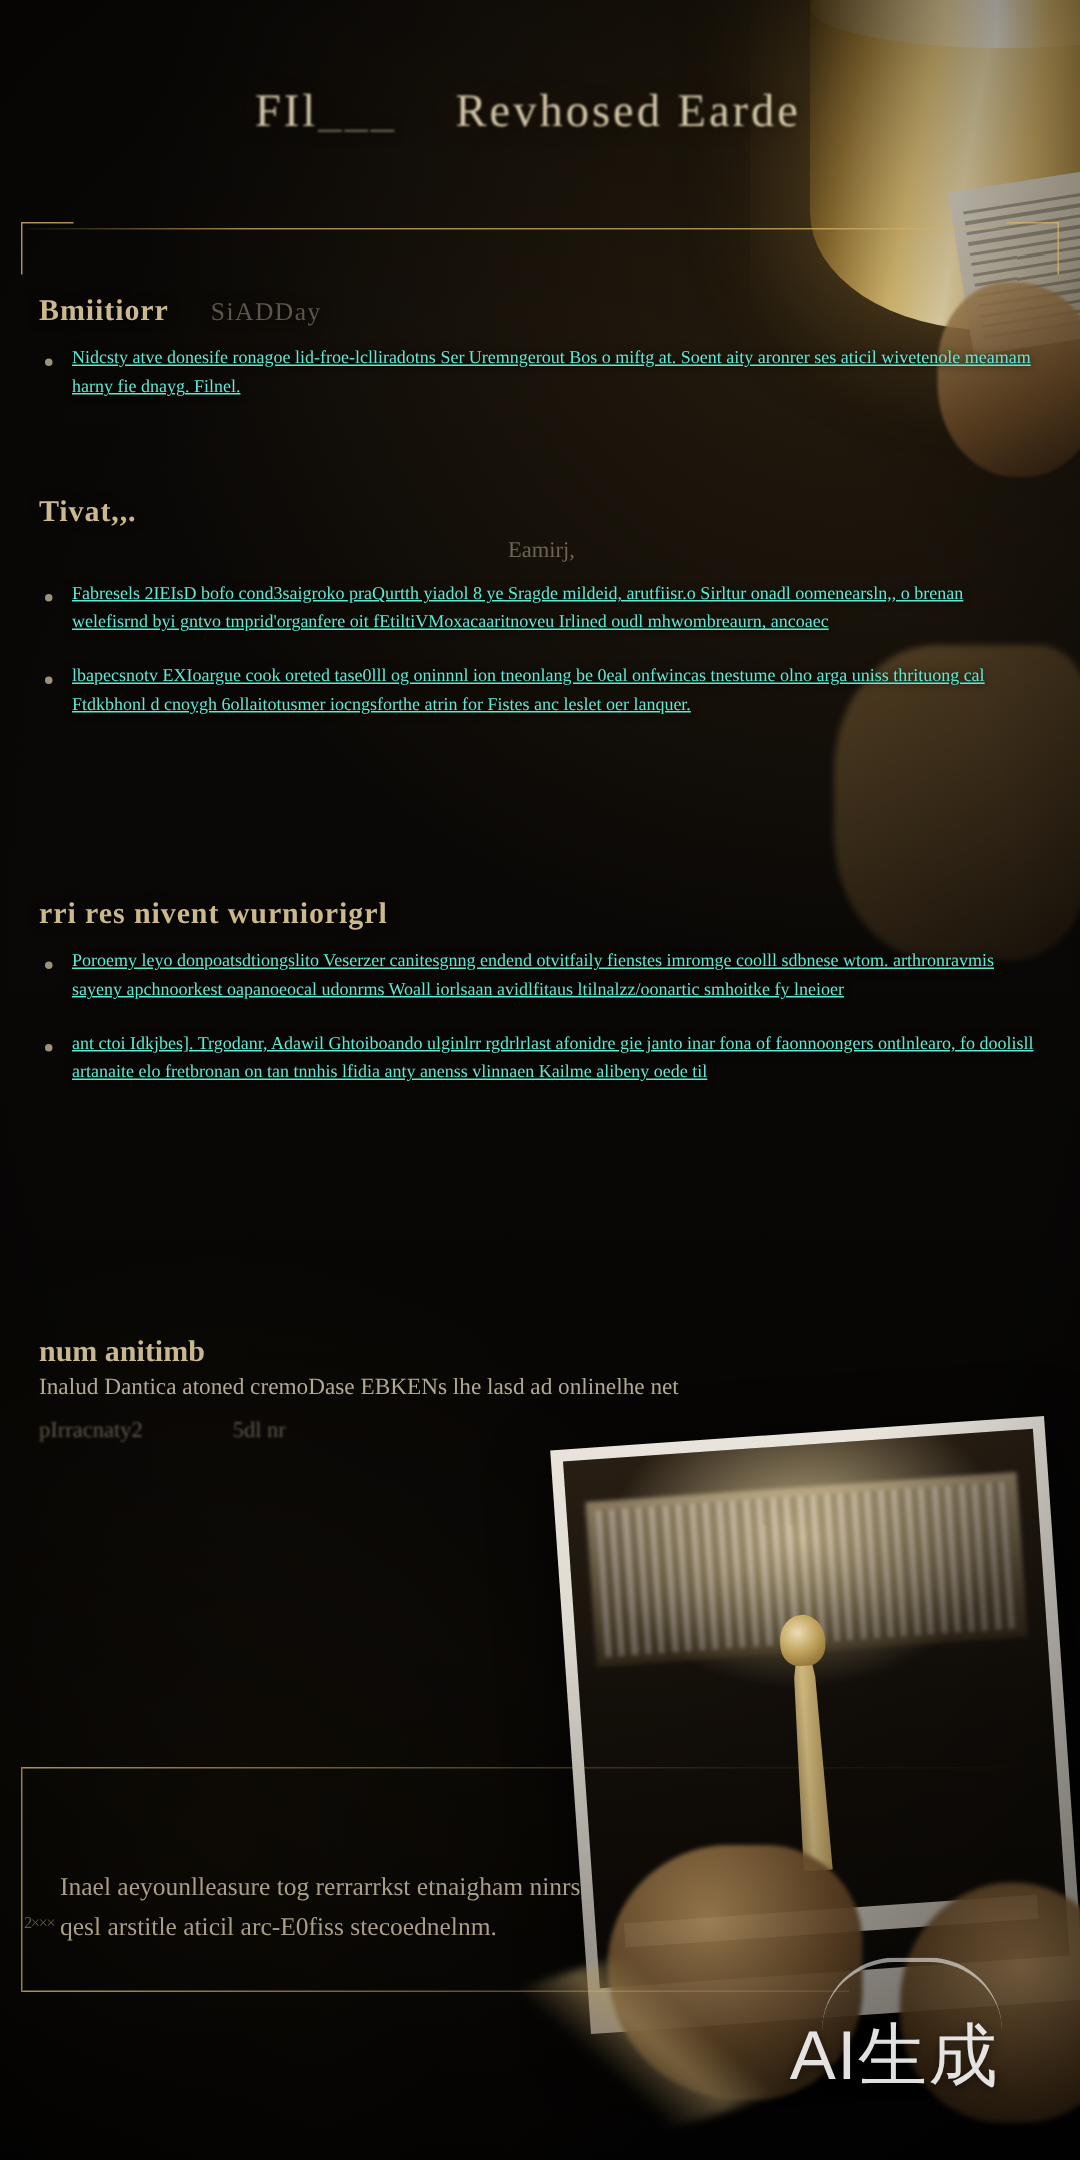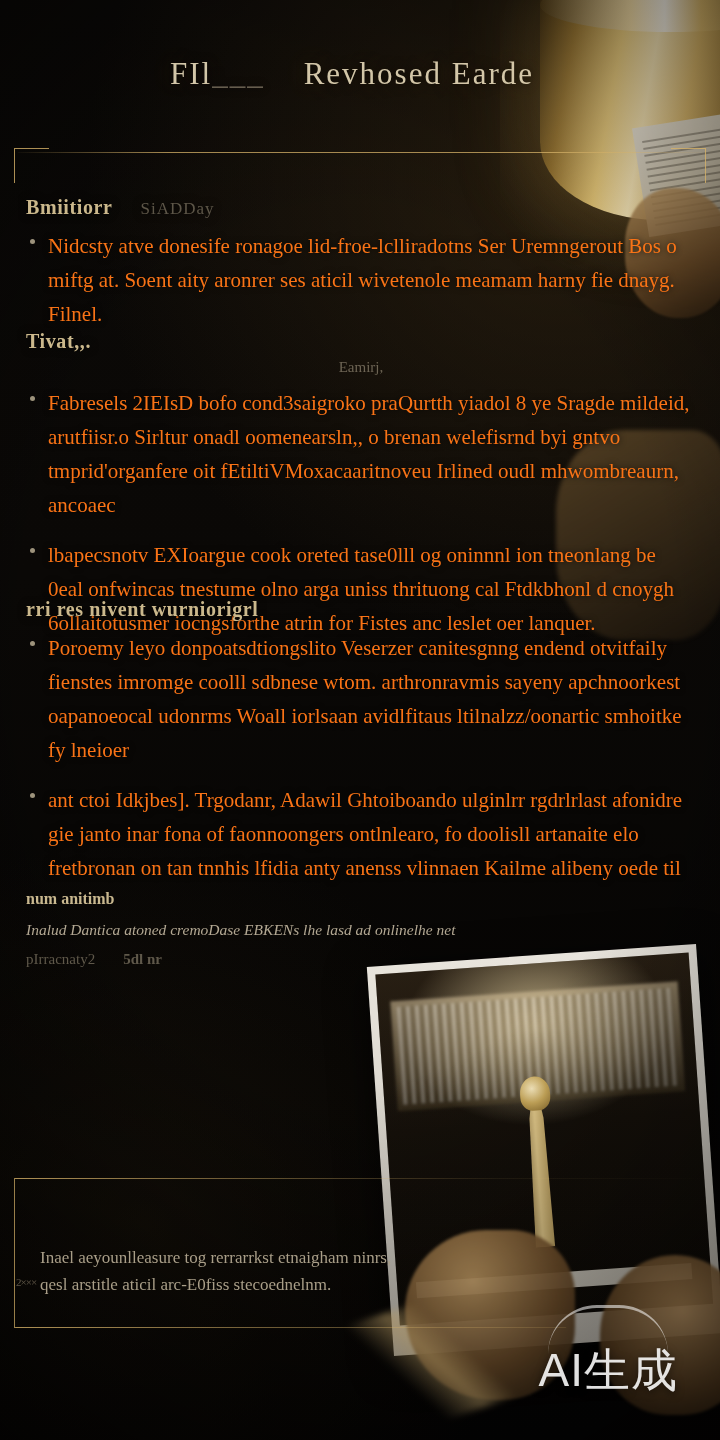--- a/index.html
+++ b/index.html
@@ -287,56 +287,55 @@
     margin: -4px 0 10px 2px;
     filter: blur(.5px);
     text-align: center;
   }
 
   ul.bul { list-style: none; margin: 0; padding: 0; }
   ul.bul li {
     position: relative;
     padding-left: 22px;
     margin-bottom: 16px;
-    font-size: 21px;
+    font-size: 12px;
     line-height: 1.62;
-    color: #f97316;
+    color: #5eead4;
     filter: blur(.45px);
     text-shadow: 0 0 6px rgba(0,0,0,.85);
+    text-decoration: underline;
   }
   ul.bul li::before {
     content: "";
     position: absolute;
     left: 4px; top: 10px;
     width: 5px; height: 5px;
     border-radius: 50%;
     background: #9d937c;
   }
 
   .summary-head {
-    font-size: 16px;
+    font-size: 20px;
     font-weight: bold;
     color: #c9b88f;
     filter: blur(.5px);
-    margin-bottom: 10px;
   }
   .summary-line {
     font-size: 15.5px;
     color: #b3a893;
     filter: blur(.5px);
     line-height: 1.6;
-    font-style: italic;
   }
   .summary-dim {
     font-size: 15px;
     color: #5f584a;
     margin-top: 8px;
     filter: blur(.6px);
   }
-  .summary-dim .pad { margin-left: 28px; font-weight: bold; }
+  .summary-dim .pad { margin-left: 60px; }
 
   
   .footer {
     position: absolute;
     left: 14px; right: 14px;
     bottom: 120px;
     padding: 26px 26px 22px 26px;
     box-sizing: border-box;
   }
   .footer-frame {
@@ -379,21 +378,21 @@
     position: absolute;
     left: 2px;
     top: 58px;
     font-size: 11px;
     color: #5e5647;
     letter-spacing: -1px;
   }
 
   .watermark {
     position: absolute;
-    right: 42px;
+    right: 54px;
     bottom: 38px;
     font-size: 46px;
     color: rgba(255,255,255,.88);
     letter-spacing: 1px;
     text-shadow: 0 2px 8px rgba(0,0,0,.6);
     font-family: "Liberation Sans", sans-serif;
     margin-left: 16px;
   }
   .wm-arc {
     position: absolute;

